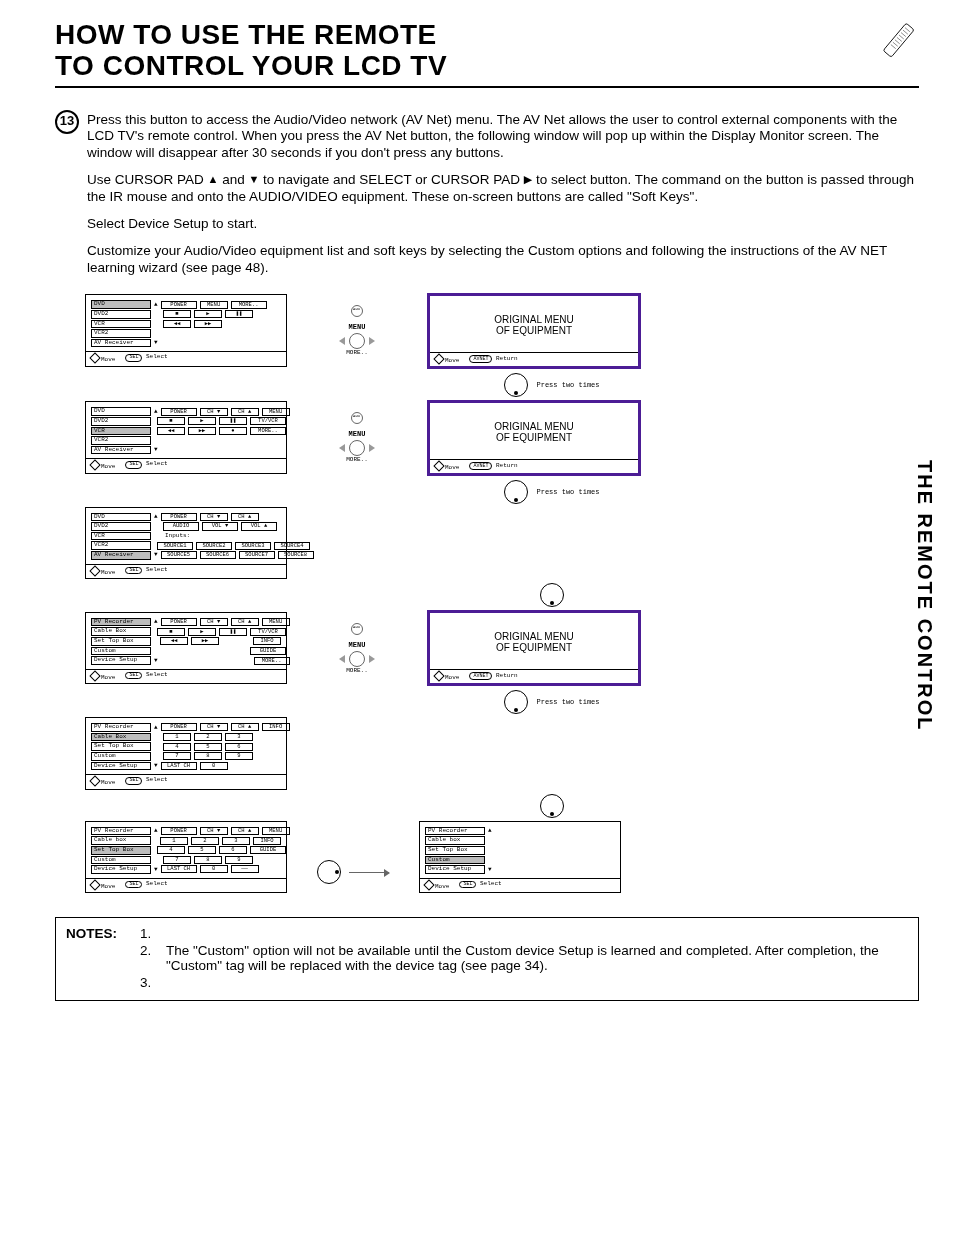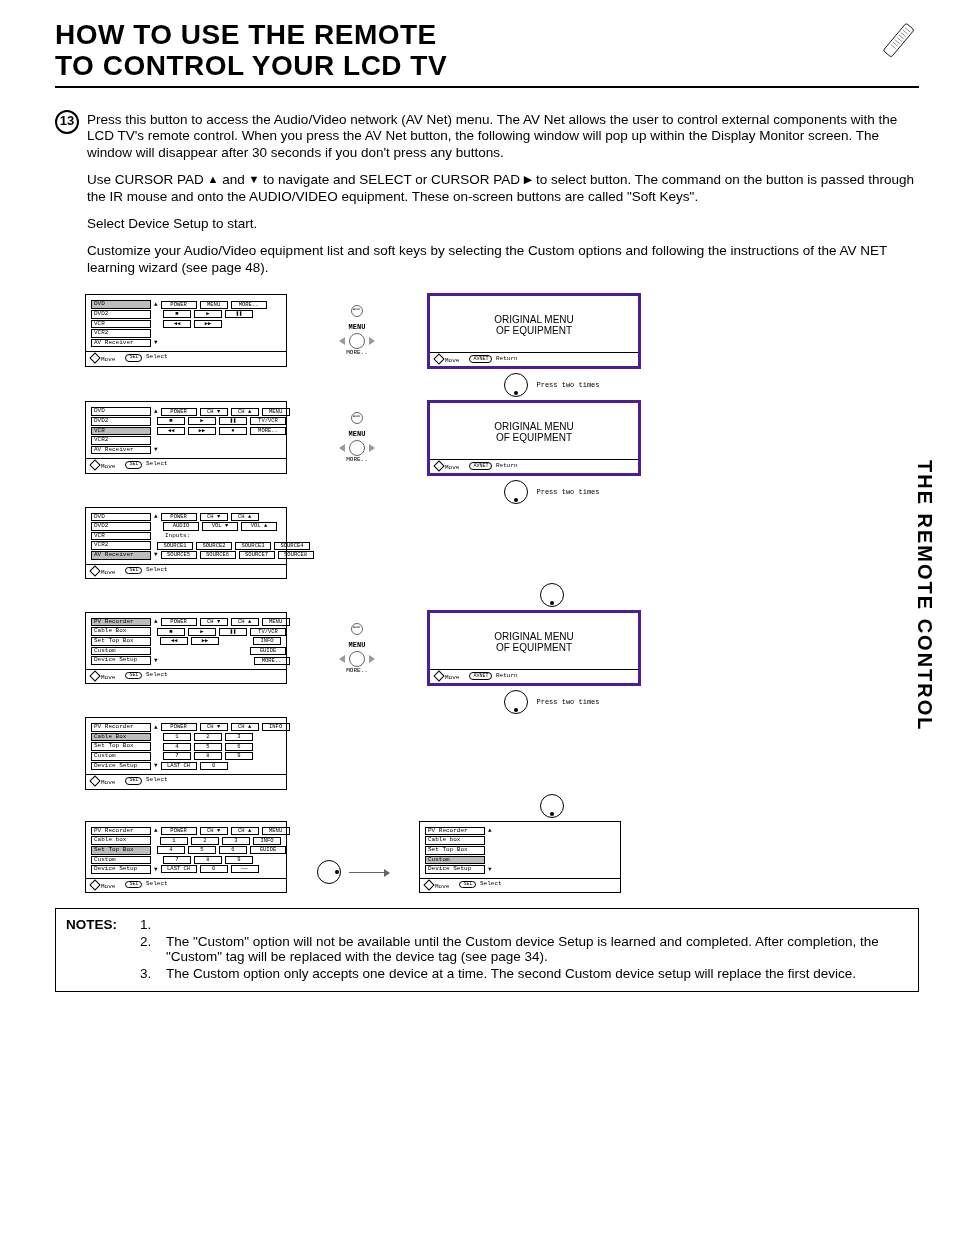--- a/index.html
+++ b/index.html
@@ -35,21 +35,21 @@
   .tri-l,.tri-r{width:0;height:0;border-top:4px solid transparent;border-bottom:4px solid transparent;display:inline-block}
   .tri-l{border-right:6px solid #999}.tri-r{border-left:6px solid #999}
   .orig-panel{border:3px solid #4c1d95;width:200px;font-size:10px;text-align:center;padding:18px 4px 6px 4px;font-family:Arial,Helvetica,sans-serif}
   .orig-panel .foot{border-top:1px solid #000;margin:16px -4px -6px -4px;padding:2px 5px;text-align:left;font-family:"Courier New",monospace;font-size:6px;display:flex;gap:10px}
   .press-block{display:flex;align-items:center;justify-content:center;gap:8px;margin:3px 0 3px 100px;font-family:"Courier New",monospace;font-size:7px}
   .press-block .dpad{width:22px;height:22px;border:1px solid #000;border-radius:50%;position:relative}
   .press-block .dpad::after{content:"";position:absolute;width:4px;height:4px;background:#000;border-radius:50%;left:9px;top:17px}
   .press-block.horiz{margin-left:110px}
   .long-arrow{width:40px;height:0;border-top:1px solid #666;position:relative}
   .long-arrow::after{content:"";position:absolute;right:-1px;top:-4px;border-left:6px solid #666;border-top:4px solid transparent;border-bottom:4px solid transparent}
-  .notes-box{border:1px solid #000;margin-top:15px;padding:6px 10px 8px 10px;font-size:13.5px}
+  .notes-box{border:1px solid #000;margin-top:24px;padding:6px 10px 8px 10px;font-size:13.5px}
   .notes-box .line{display:flex;gap:8px;margin:2px 0}
   .notes-label{font-weight:bold;min-width:66px}
   .notes-num{min-width:18px}
   .page-num{text-align:center;font-size:13.5px;margin-top:6px}
   .remote-ico{position:absolute;right:35px;top:20px;width:42px;height:42px}
   .remote-ico svg{width:100%;height:100%}
   .foot .cap{border:1px solid #000;border-radius:4px;padding:0 3px;font-size:5px;display:inline-block}
   .diamond{display:inline-block;width:6px;height:6px;transform:rotate(45deg);border:1px solid #000;margin-right:2px;vertical-align:-1px}
   .spacer{width:6px;display:inline-block}
 </style>
@@ -482,18 +482,17 @@
       <span class="notes-num">1.</span>
     </div>
     <div class="line">
       <span class="notes-label"></span>
       <span class="notes-num">2.</span>
       <span>The "Custom" option will not be available until the Custom device Setup is learned and completed.  After completion, the "Custom" tag will be replaced with the device tag (see page 34).</span>
     </div>
     <div class="line">
       <span class="notes-label"></span>
       <span class="notes-num">3.</span>
-      <span>The Custom option only accepts one device at a time.  The second Custom device setup will replace the first device.</span>
     </div>
   </div>
 
 
 </div>
 
 </body></html>

